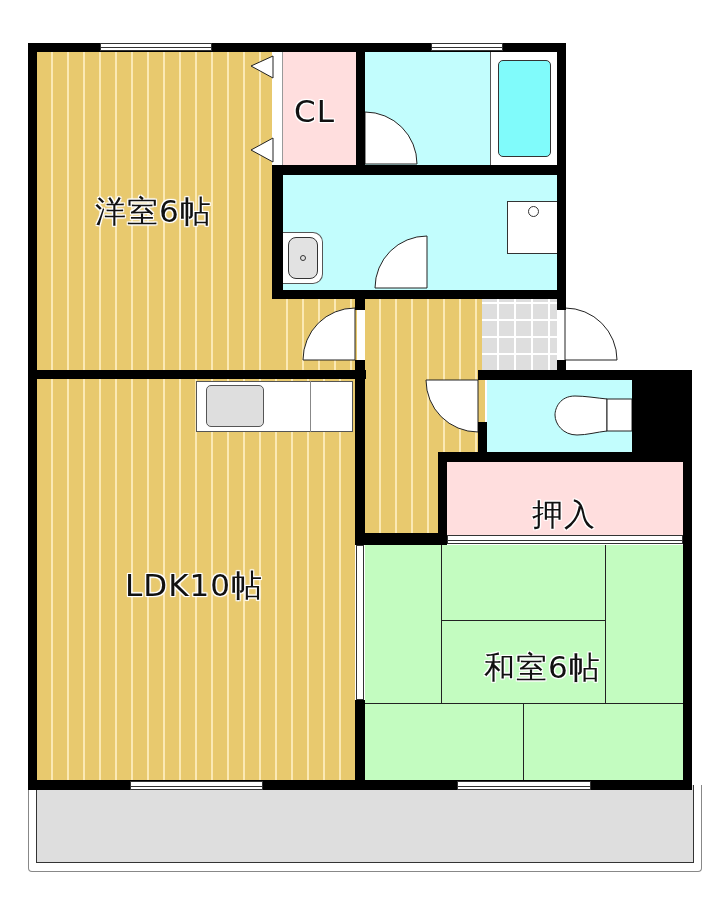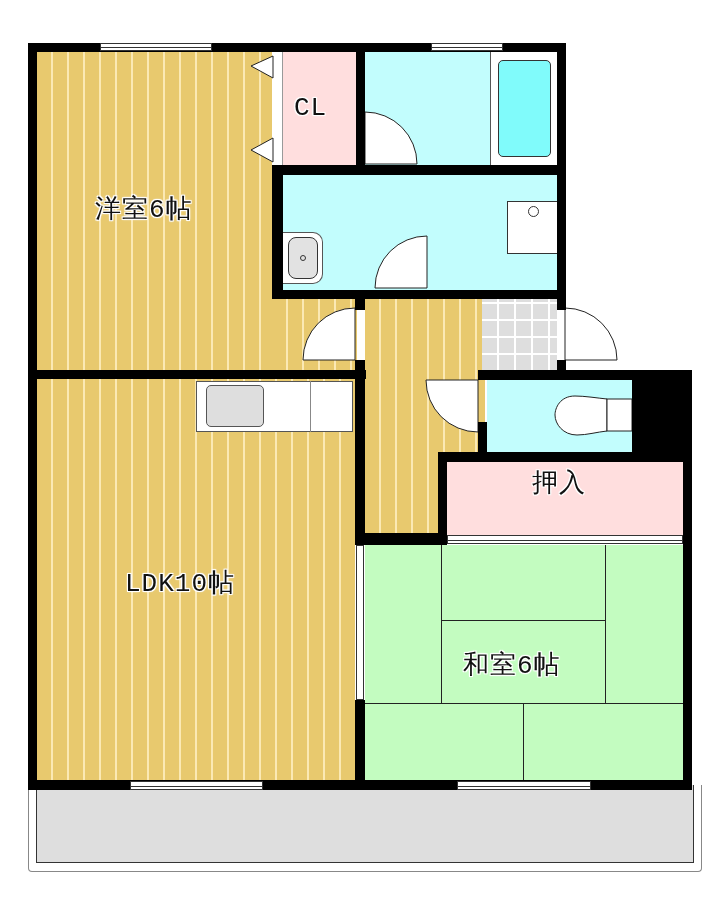--- a/index.html
+++ b/index.html
@@ -8,22 +8,22 @@
   .wall { position:absolute; background:#000; }
   .wood { background-color:#e8c96e;
     background-image: repeating-linear-gradient(90deg, transparent 0px, transparent 14px, #fbe9b4 14px, #fbe9b4 16px); }
   .water { background:#c2fdfd; }
   .pink { background:#ffdede; }
   .tatami { background:#c3fcc0; }
   .tile { background-color:#dedede;
     background-image:
       repeating-linear-gradient(90deg, transparent 0px, transparent 15px, #ffffff 15px, #ffffff 17px),
       repeating-linear-gradient(0deg, transparent 0px, transparent 15px, #ffffff 15px, #ffffff 17px); }
-  .label { position:absolute; font-size:26px; color:#111; white-space:nowrap; letter-spacing:1px;
-    text-shadow: 0 0 2px #fff, 0 0 2px #fff, 0 0 3px #fff, 1px 1px 0 #fff, -1px -1px 0 #fff, 1px -1px 0 #fff, -1px 1px 0 #fff; font-family: Liberation Mono, monospace; }
+  .label { position:absolute; font-size:31px; color:#111; white-space:nowrap; letter-spacing:1px;
+    text-shadow: 0 0 2px #fff, 0 0 2px #fff, 0 0 3px #fff, 1px 1px 0 #fff, -1px -1px 0 #fff, 1px -1px 0 #fff, -1px 1px 0 #fff; }
   .window { position:absolute; background:#fff; border:1px solid #333; box-sizing:border-box; }
   .window::before { content:""; position:absolute; left:0; right:0; top:50%; border-top:1px solid #333; }
   .tline { position:absolute; background:#222; }
   svg { position:absolute; overflow:visible; }
 </style>
 </head>
 <body>
 
 <div class="abs" style="left:28px;top:785px;width:674px;height:87px;background:#fff;border:1px solid #888;border-top:none;border-radius:0 0 4px 4px;"></div>
 <div class="abs" style="left:36px;top:785px;width:658px;height:78px;background:#dedede;border:1px solid #333;border-top:none;"></div>
@@ -132,14 +132,14 @@
 <div class="window" style="left:431px;top:43px;width:72px;height:8px;"></div>
 <div class="window" style="left:130px;top:781px;width:133px;height:9px;"></div>
 <div class="window" style="left:457px;top:781px;width:134px;height:9px;"></div>
 <div class="window" style="left:447px;top:535px;width:236px;height:9px;"></div>
 <div class="abs" style="left:356px;top:545px;width:8px;height:155px;background:#fff;border:1px solid #333;"></div>
 <div class="abs" style="left:272px;top:298px;width:93px;height:0px;"></div>
 
 <div class="label" style="left:95px;top:191px;">洋室6帖</div>
 <div class="label" style="left:294px;top:93px;">CL</div>
 <div class="label" style="left:125px;top:565px;">LDK10帖</div>
-<div class="label" style="left:532px;top:465px;">押入</div>
-<div class="label" style="left:463px;top:647px;">和室6帖</div>
+<div class="label" style="left:532px;top:494px;">押入</div>
+<div class="label" style="left:484px;top:647px;">和室6帖</div>
 
 </body></html>

